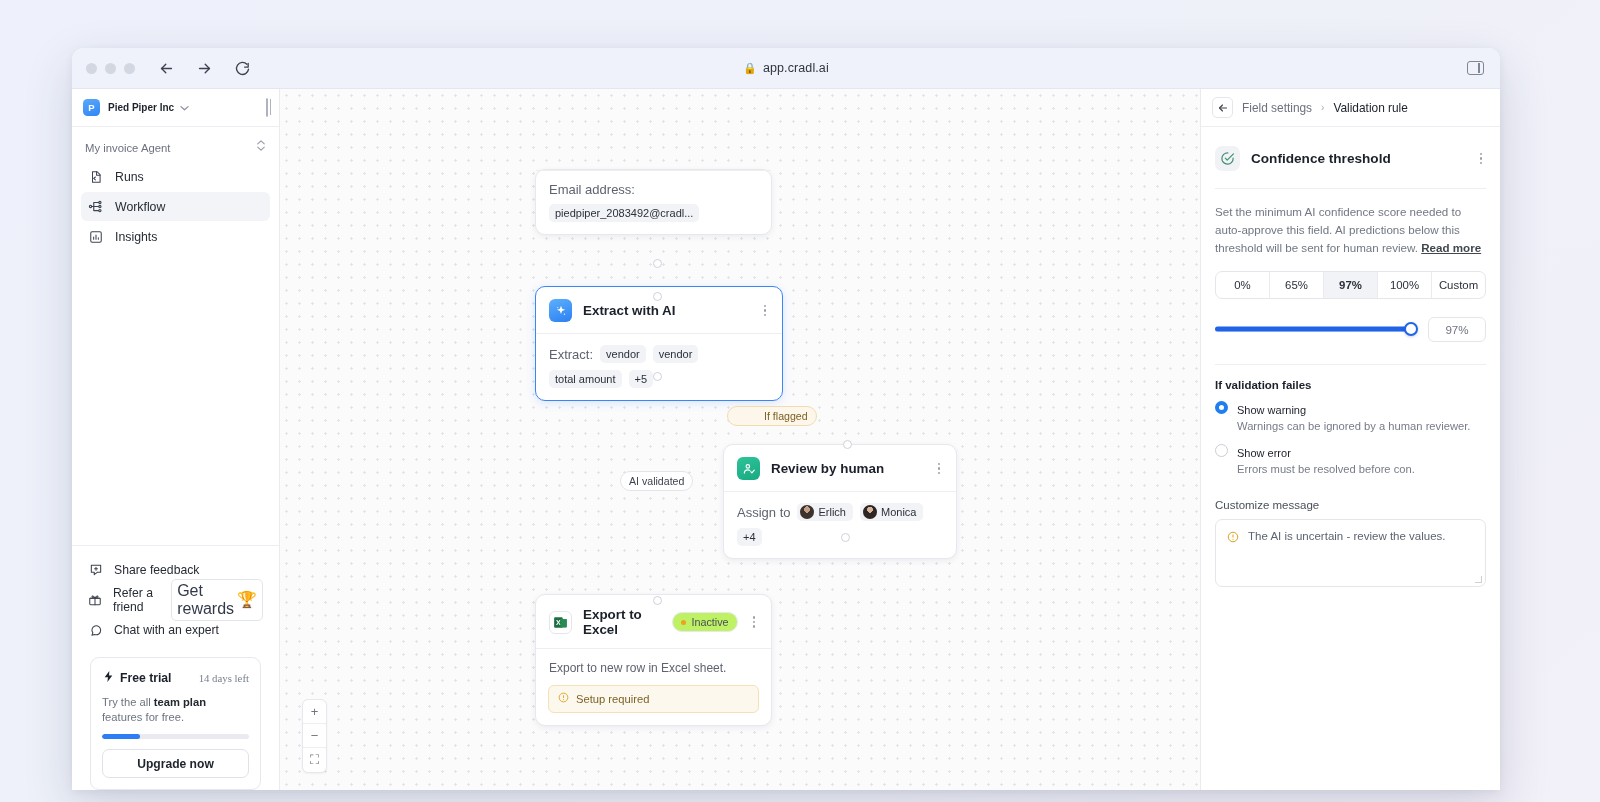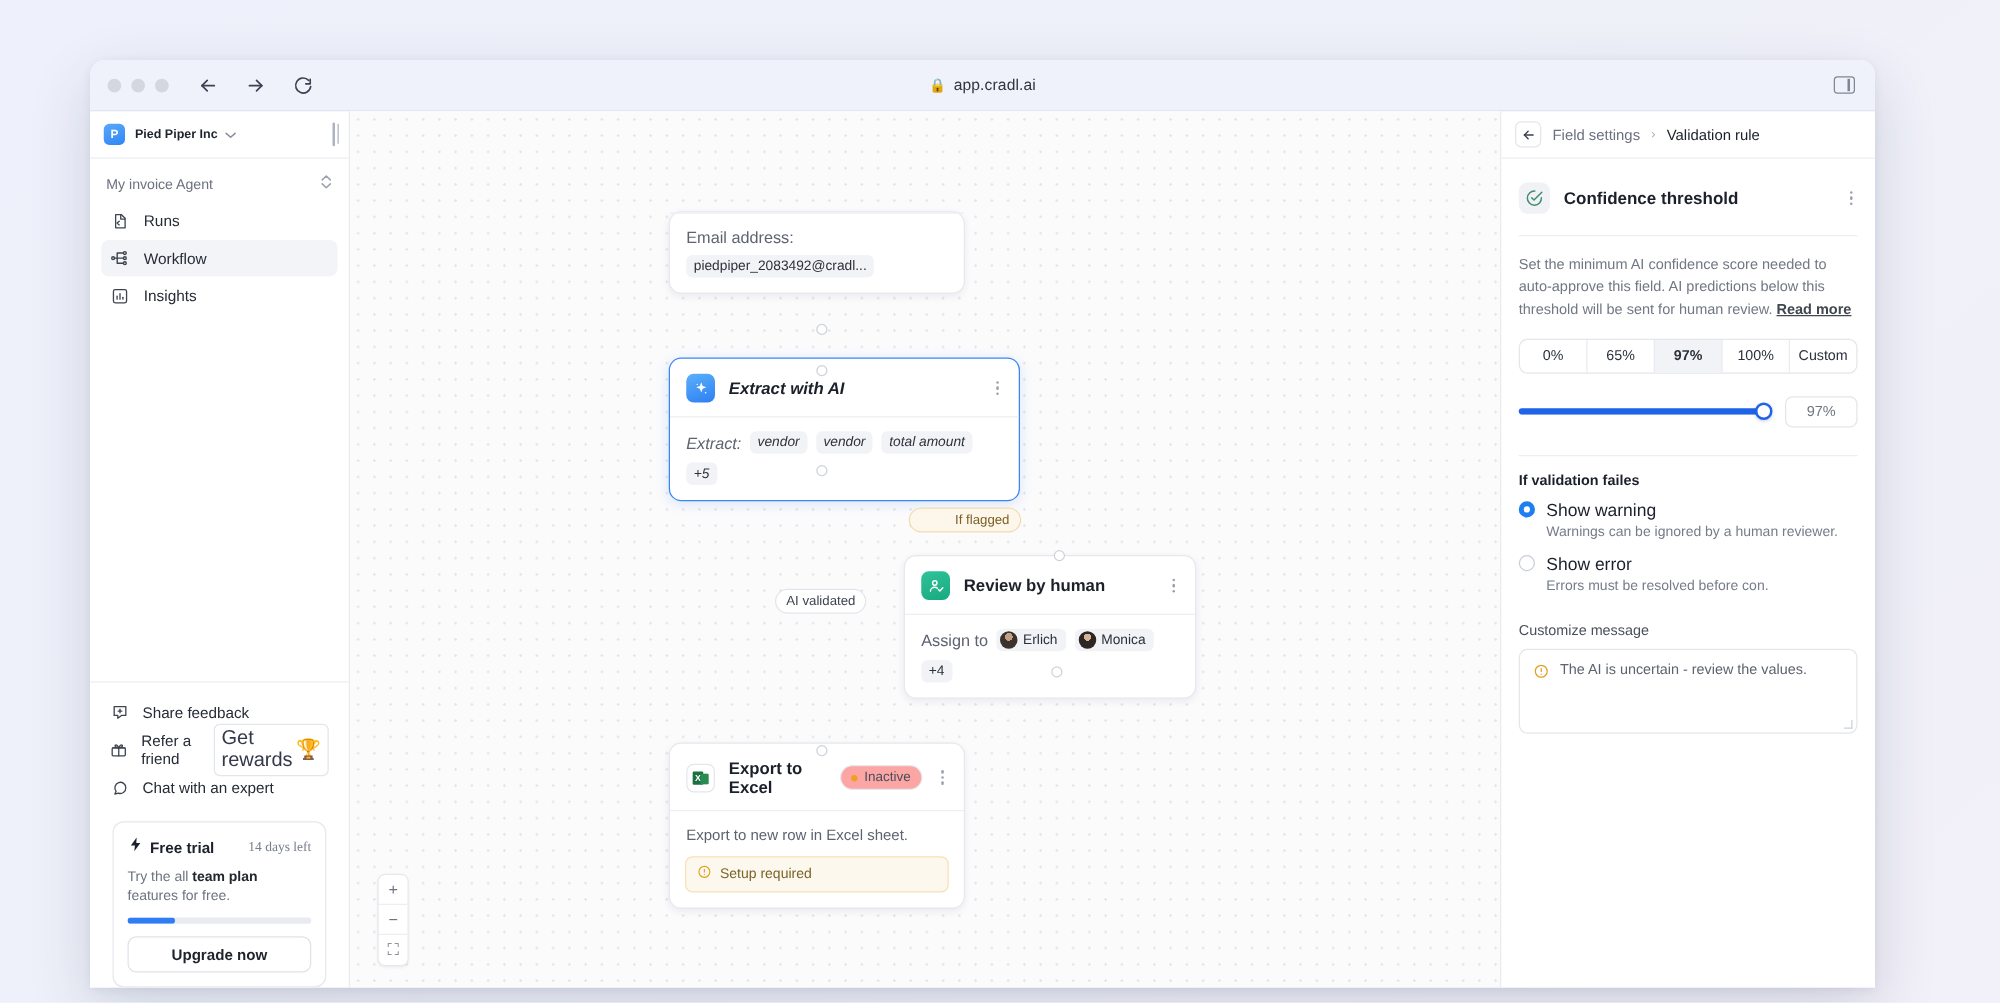--- a/index.html
+++ b/index.html
@@ -182,21 +182,21 @@
   }
   .chip.avatar-chip { display: flex; align-items: center; gap: 4px; padding: 2px 7px 2px 3px; }
   .av {
     width: 14px; height: 14px; border-radius: 50%; flex: 0 0 14px;
     background: #6f6a63; position: relative; overflow:hidden;
   }
   .av.erlich { background: radial-gradient(circle at 50% 32%, #c2a088 0 26%, #3c332c 27% 100%); }
   .av.monica { background: radial-gradient(circle at 50% 34%, #d6b39d 0 24%, #2e2623 25% 100%); }
   .status-pill {
     display: flex; align-items: center; gap: 5px;
-    font-size: 10.8px; color: #494f5a; background: #fca5a5;
+    font-size: 10.8px; color: #494f5a; background: #bef264;
     border: 1px solid #e6e8ee; border-radius: 12px; padding: 3px 8px; margin-left: auto;
   }
   .status-pill .sdot { width: 5px; height: 5px; border-radius: 50%; background: #f0a01e; }
   .node-desc { font-size: 12px; color: #5d636f; padding: 12px 13px 0 13px; }
   .warn-box {
     margin: 10px 12px 12px 12px; border: 1px solid #f6e0b6; background: #fdf8ee;
     border-radius: 6px; padding: 6px 9px; display: flex; align-items: center; gap: 7px;
     font-size: 11.2px; color: #7a6327;
   }
   .warn-ico { color: #e0a021; font-size: 11.5px; line-height: 1; }
@@ -270,21 +270,21 @@
     font-size: 11.6px; color: #6f757f;
   }
   .rp-div2 { height: 1px; background: #eceef2; margin: 22px 14px 0 14px; }
   .grp-label { font-size: 11.5px; font-weight: bold; color: #1b202a; padding: 14px 14px 0 14px; }
   .radio-row { display: flex; gap: 9px; padding: 9px 14px 0 14px; }
   .radio {
     width: 13px; height: 13px; border-radius: 50%; flex: 0 0 13px; margin-top: 1px;
     border: 1.4px solid #c9cdd6; background: #fff; cursor: pointer;
   }
   .radio.on { border: 4px solid #1f7ef0; background: #fff; }
-  .radio-main { font-size: 14px; color: #1b202a; }
+  .radio-main { font-size: 11px; color: #1b202a; }
   .radio-sub { font-size: 11.2px; color: #767c88; margin-top: 2px; }
   .cust-label { font-size: 11.5px; color: #4a505b; padding: 24px 14px 0 14px; }
   .msgbox {
     margin: 8px 14px 0 14px; border: 1px solid #e4e6ec; border-radius: 7px;
     height: 68px; padding: 10px 11px; display: flex; gap: 9px; align-items: flex-start;
     position: relative;
   }
   .msgtext { font-size: 11.5px; color: #5d636f; }
   .resize { position: absolute; right: 3px; bottom: 3px; width: 7px; height: 7px;
             border-right: 1.2px solid #cdd1da; border-bottom: 1.2px solid #cdd1da; }
@@ -473,21 +473,21 @@
         <div class="edge-label neutral" style="left:340px; top:382px;">AI validated</div>
 
         <div class="node" style="left:255px; top:80px; width:237px;">
           <div class="node-div"></div>
           <div class="node-body">
             <span class="body-label">Email address:</span>
             <span class="chip">piedpiper_2083492@cradl...</span>
           </div>
         </div>
 
-        <div class="node selected" style="left:255px; top:197px; width:281px;font-style:italic;">
+        <div class="node selected" style="left:255px; top:197px; width:248px;">
           <div class="node-head">
             <span class="node-ico ico-ai">
               <svg width="14" height="14" viewBox="0 0 24 24" fill="#ffffff">
                   <path d="M12 3l1.9 5.1L19 10l-5.1 1.9L12 17l-1.9-5.1L5 10l5.1-1.9z"></path>
                   <circle cx="18" cy="17.5" r="1.1"></circle>
                   <circle cx="6.5" cy="6" r=".9"></circle>
                 </svg>
             </span>
             <span class="node-title">Extract with AI</span>
             <span class="node-kebab">

